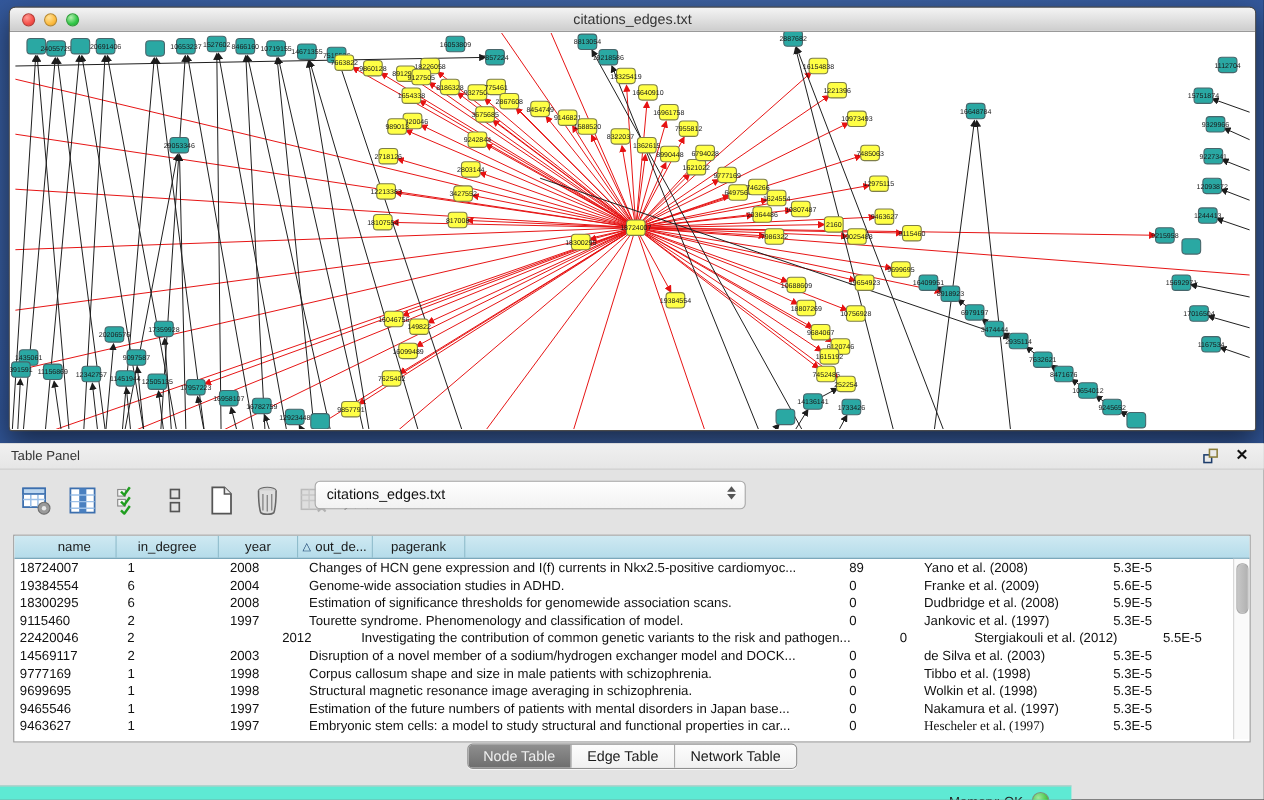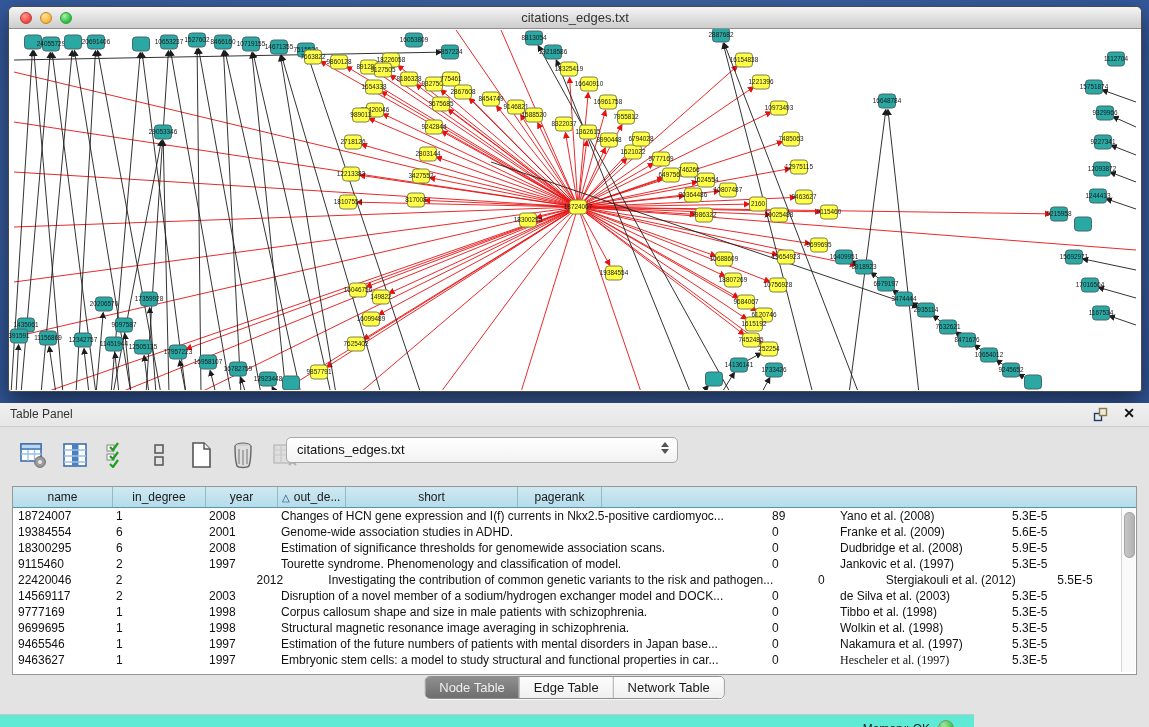--- a/index.html
+++ b/index.html
@@ -807,54 +807,51 @@
         <span class="val">citations_edges.txt</span>
         <span class="steppers">
           <span class="tri-up"></span>
             <span class="tri-dn"></span>
         </span>
       </div>
     </div>
 
     <div class="tframe">
       <div class="thead" id="thead">
-          <div class="th" style="width: 100px;">
+          <div class="th" style="width: 76px; margin-left: 17px;">
             <span>name</span>
           </div>
           <div class="th" style="width: 93px;">
             <span>in_degree</span>
           </div>
           <div class="th" style="width: 72px;">
             <span>year</span>
           </div>
           <div class="th left" style="width: 68px;">
             <span class="sortg">△</span>
             <span>out_de...</span>
-          </div>
-          <div class="th" style="width: 172px;">
-            <span>short</span>
           </div>
           <div class="th" style="width: 84px;">
             <span>pagerank</span>
           </div>
         </div>
       <div id="tbody">
           <div class="trow">
             <div class="td" style="width: 98px;">18724007</div>
             <div class="td" style="width: 93px;">1</div>
             <div class="td" style="width: 72px;">2008</div>
             <div class="td" style="width: 491px;">Changes of HCN gene expression and I(f) currents in Nkx2.5-positive cardiomyoc...</div>
             <div class="td" style="width: 68px;">89</div>
             <div class="td" style="width: 172px;">Yano et al. (2008)</div>
             <div class="td" style="width: 84px;">5.3E-5</div>
           </div>
           <div class="trow">
             <div class="td" style="width: 98px;">19384554</div>
             <div class="td" style="width: 93px;">6</div>
-            <div class="td" style="width: 72px;">2001</div>
+            <div class="td" style="width: 72px;">2004</div>
             <div class="td" style="width: 491px;">Genome-wide association studies in ADHD.</div>
             <div class="td" style="width: 68px;">0</div>
             <div class="td" style="width: 172px;">Franke et al. (2009)</div>
             <div class="td" style="width: 84px;">5.6E-5</div>
           </div>
           <div class="trow">
             <div class="td" style="width: 98px;">18300295</div>
             <div class="td" style="width: 93px;">6</div>
             <div class="td" style="width: 72px;">2008</div>
             <div class="td" style="width: 491px;">Estimation of significance thresholds for genomewide association scans.</div>

